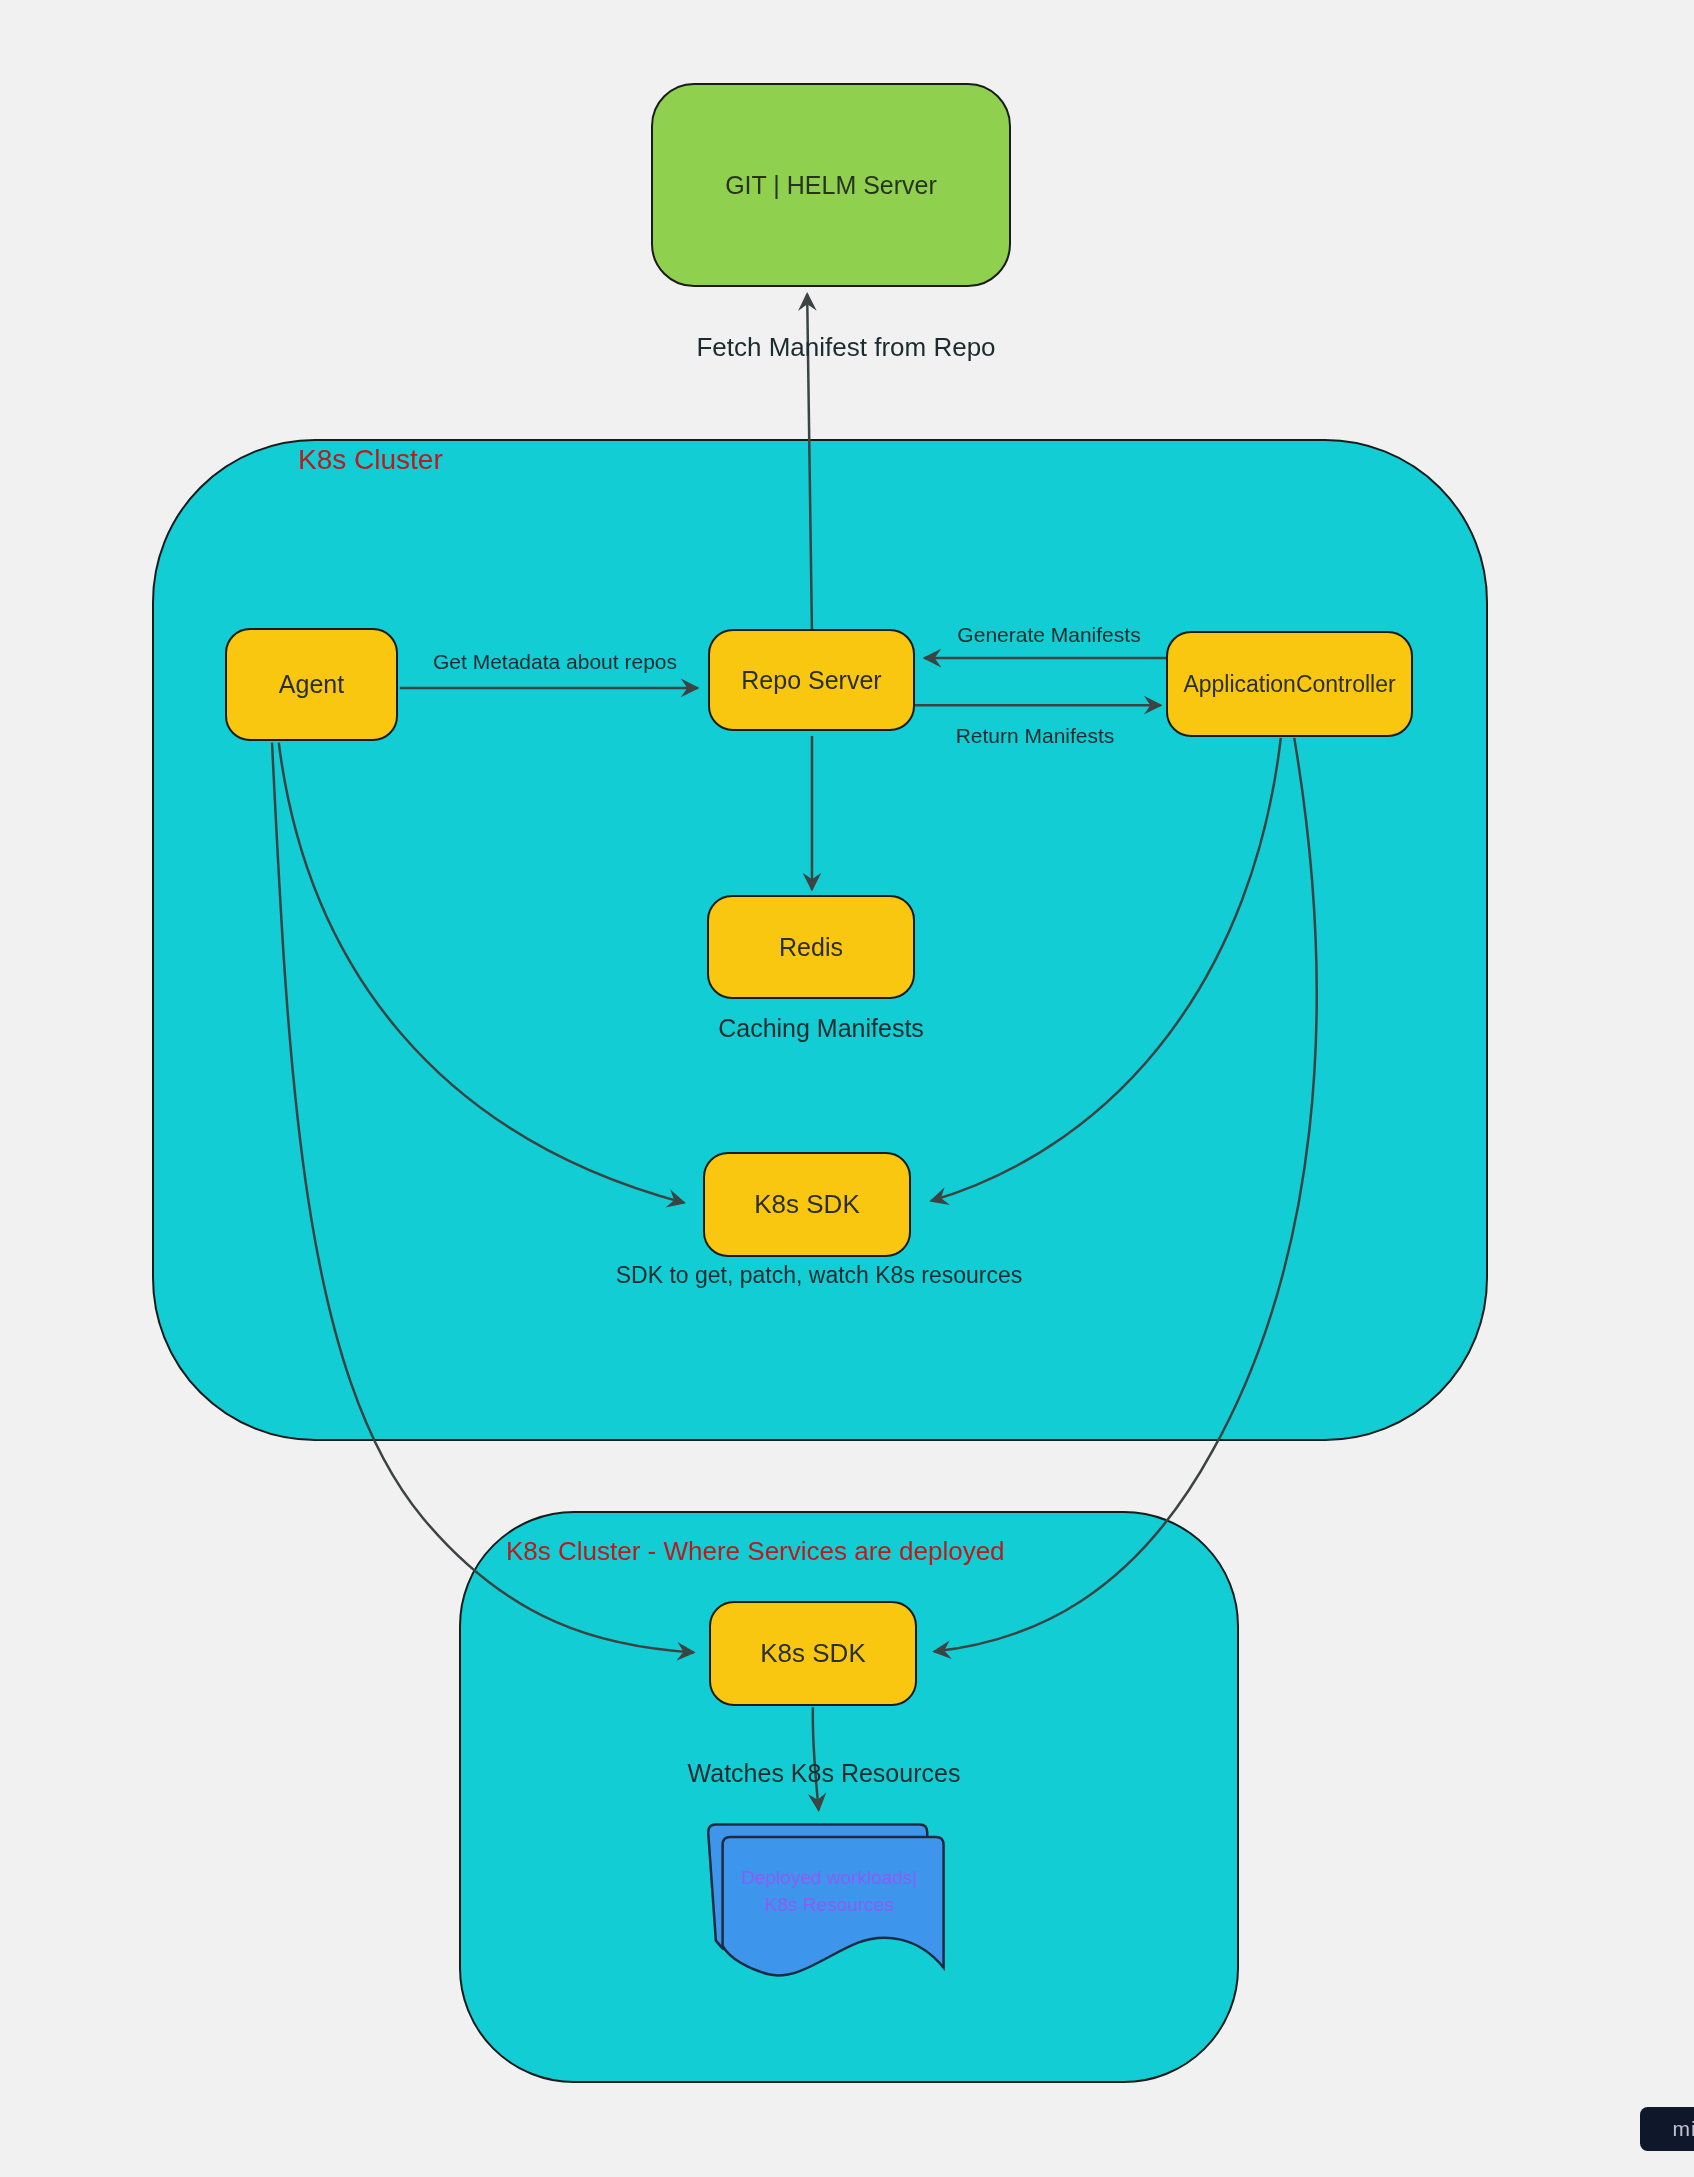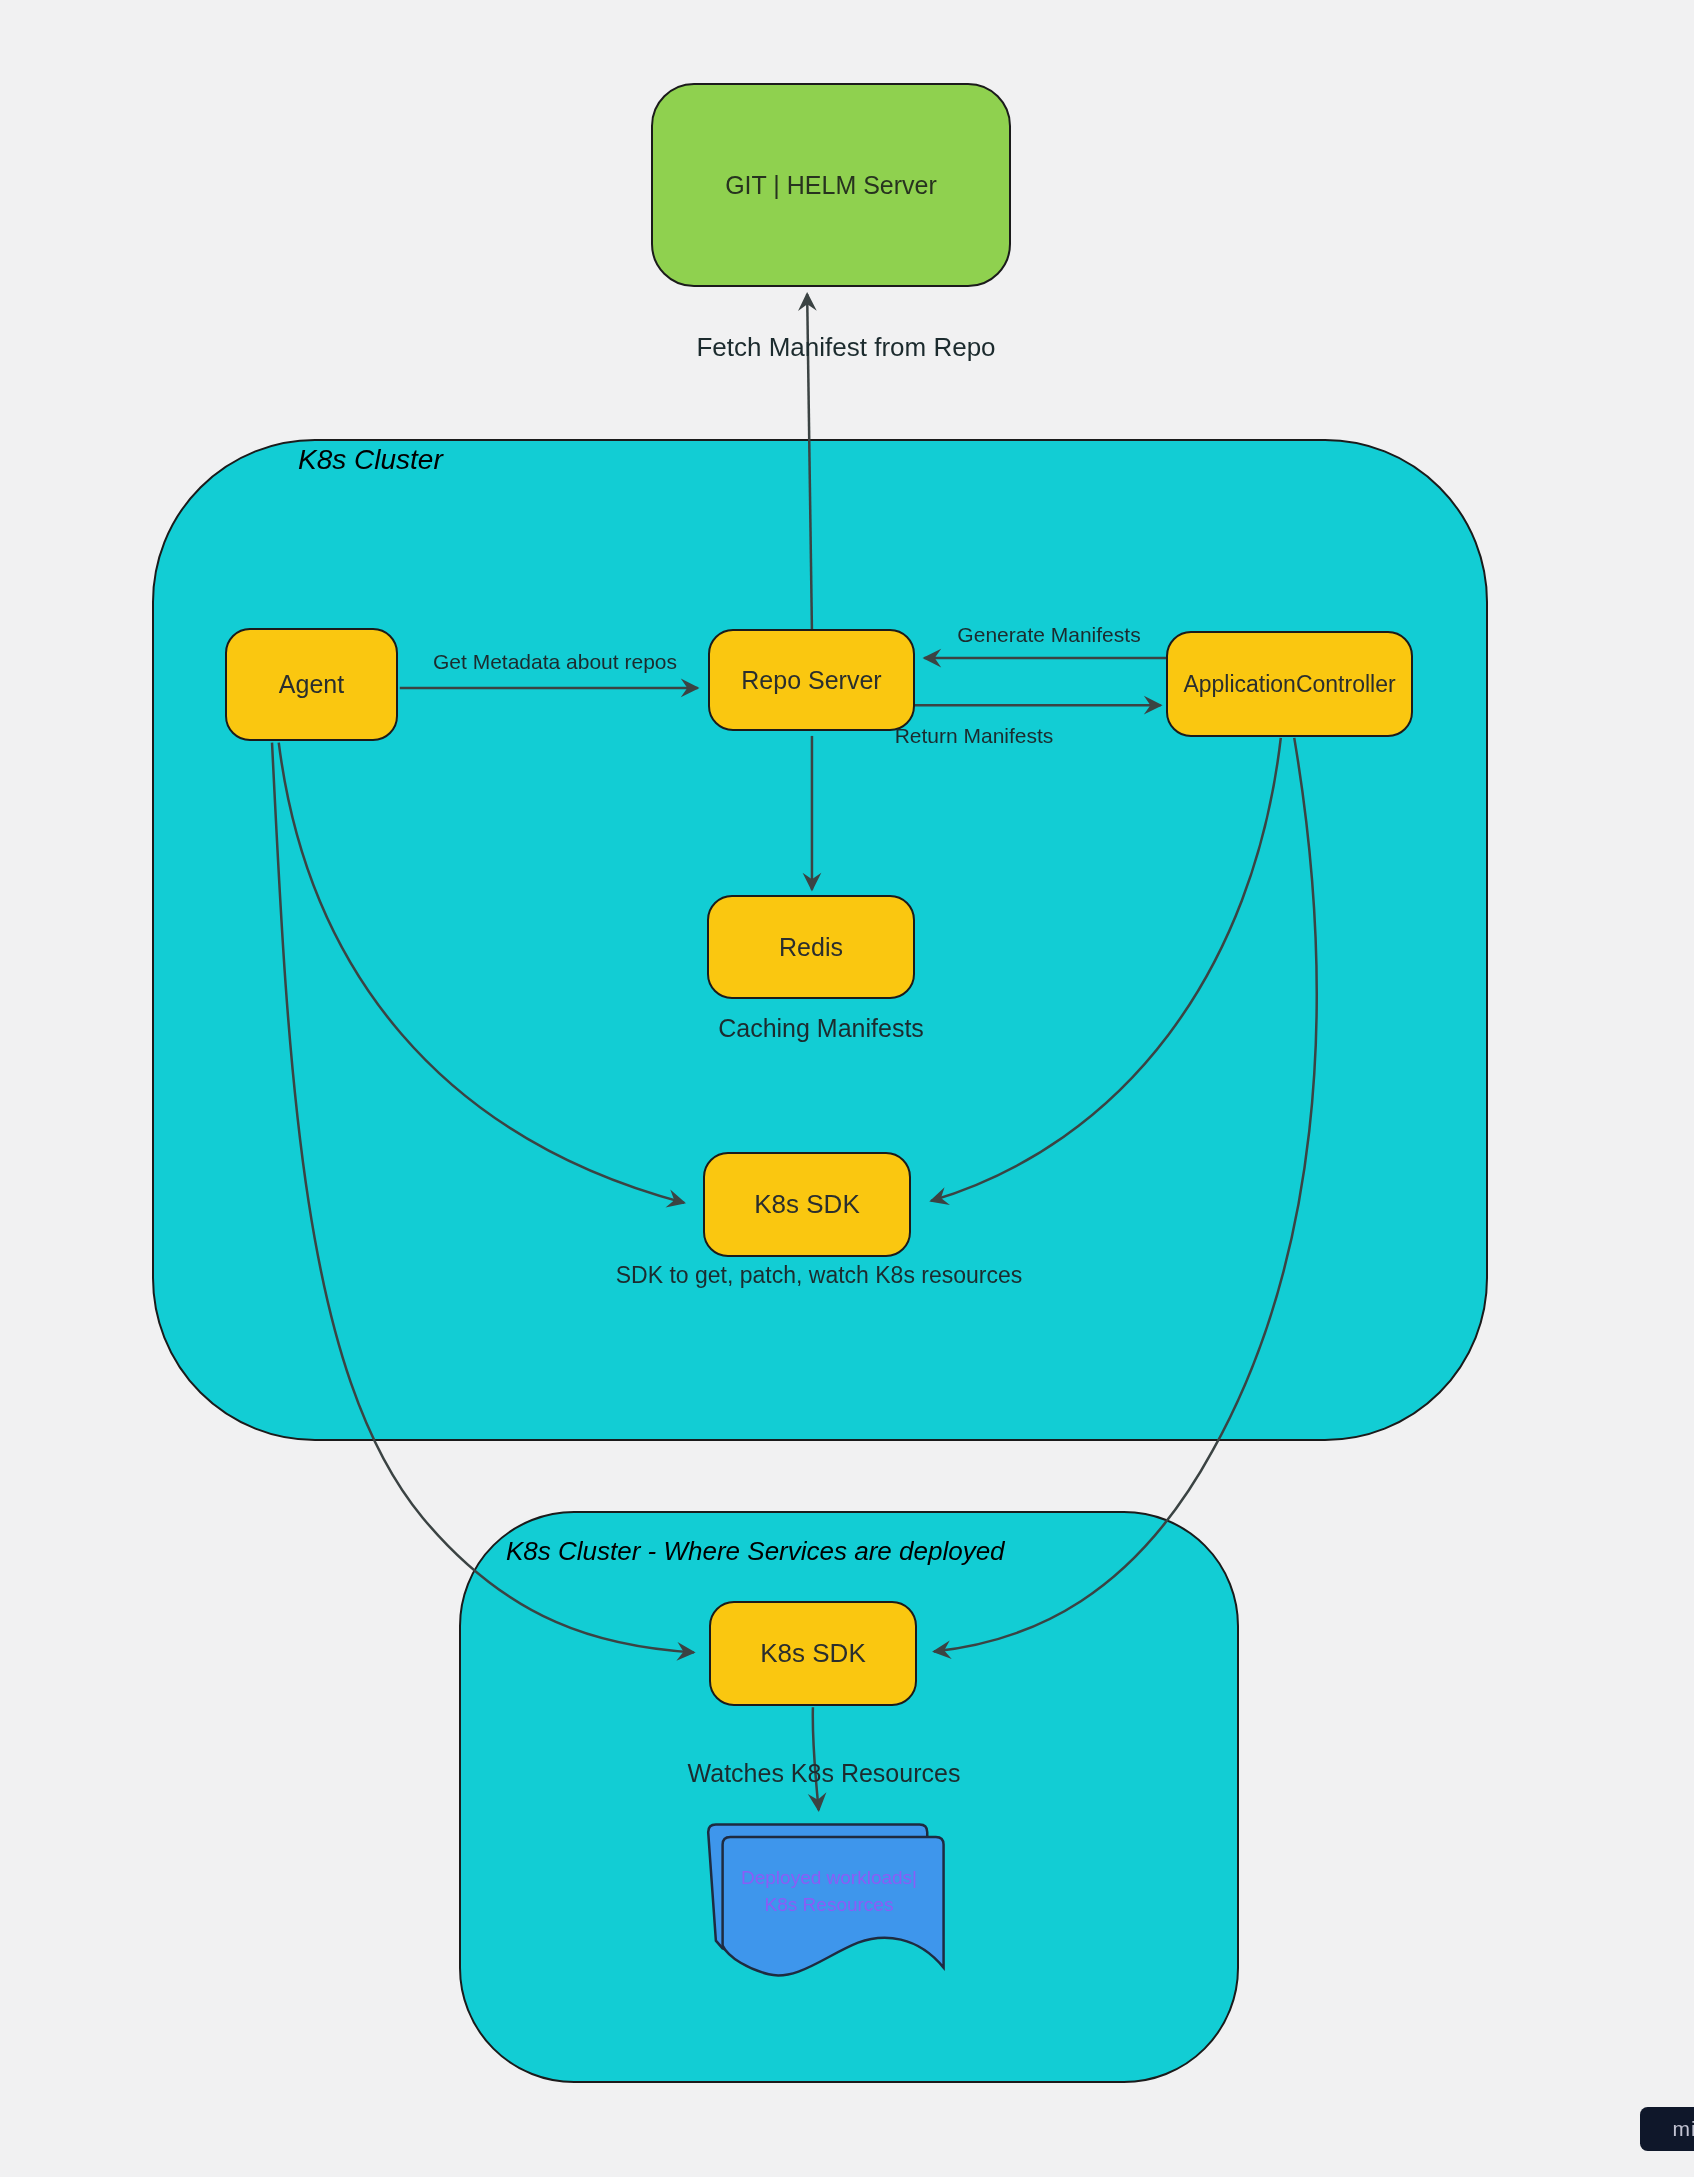--- a/index.html
+++ b/index.html
@@ -31,26 +31,26 @@
   #node-repo-server{left:708px;top:629px;width:207px;height:102px;font-size:25px;}
   #node-app-controller{left:1166px;top:631px;width:247px;height:106px;font-size:23px;}
   #node-redis{left:707px;top:895px;width:208px;height:104px;font-size:25px;}
   #node-sdk-main{left:703px;top:1152px;width:208px;height:105px;font-size:26px;}
   #node-sdk-deploy{left:709px;top:1601px;width:208px;height:105px;font-size:26px;}
   
   .lbl{
     position:absolute;color:#1C2B2E;white-space:nowrap;
     transform:translate(-50%,-50%);text-align:center;
   }
-  .cluster-title{position:absolute;color:#000000;white-space:nowrap;font-style:italic;}
+  .cluster-title{position:absolute;color:#b91c1c;white-space:nowrap;}
   #lbl-fetch{left:830px;top:347px;font-size:26px;margin-left:16px;}
   #title-cluster-main{left:298px;top:444px;font-size:28px;}
   #lbl-get-metadata{left:555px;top:662px;font-size:21px;}
   #lbl-generate{left:1049px;top:635px;font-size:21px;}
-  #lbl-return{left:974px;top:736px;font-size:21px;}
+  #lbl-return{left:1035px;top:736px;font-size:21px;}
   #lbl-caching{left:821px;top:1028px;font-size:25px;}
   #lbl-sdk-desc{left:819px;top:1275px;font-size:23px;}
   #title-cluster-deploy{left:506px;top:1536px;font-size:26px;}
   #lbl-watches{left:824px;top:1773px;font-size:25px;}
   #lbl-doc{
     left:829px;top:1892px;font-size:19px;color:#8b5cf6;line-height:1.4;
     transform:translate(-50%,-50%);position:absolute;text-align:center;white-space:nowrap;
   }
   
   #watermark{

